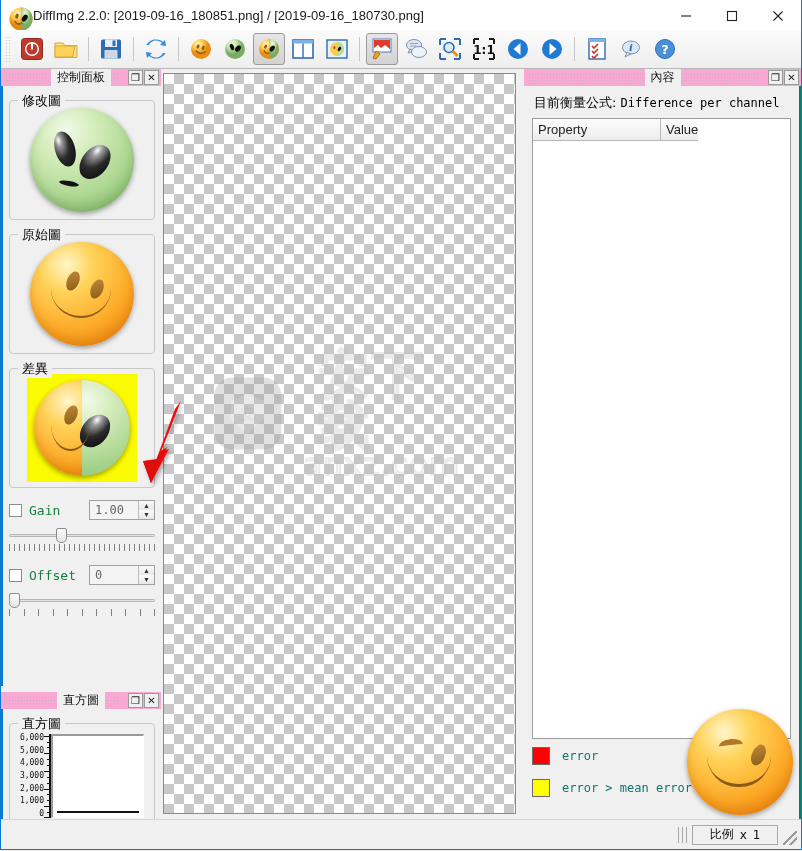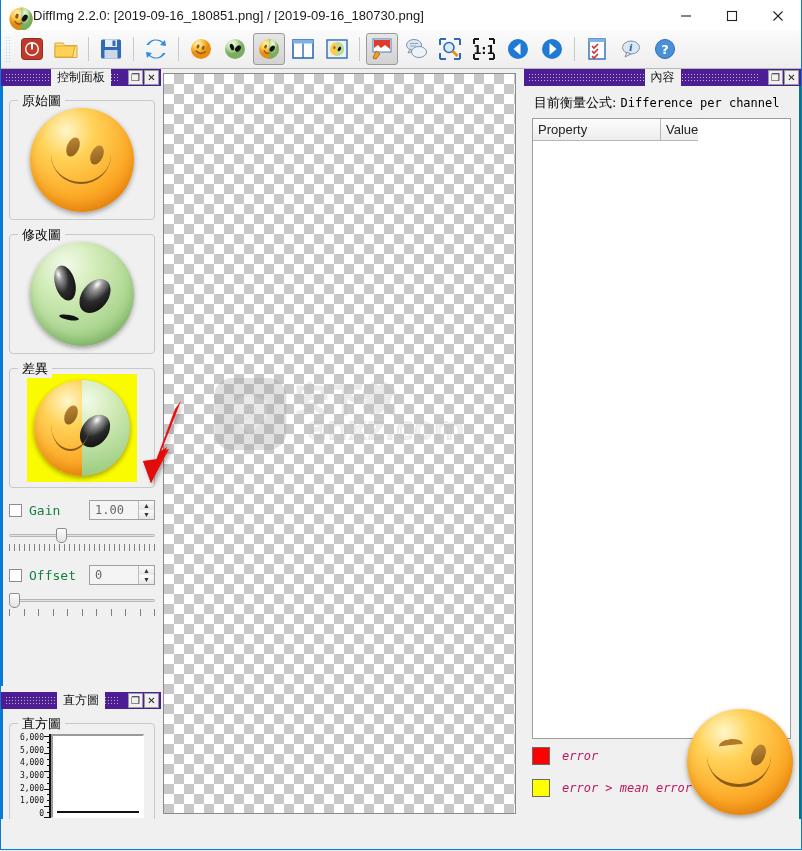--- a/index.html
+++ b/index.html
@@ -76,21 +76,21 @@
   
   .body {
     position: absolute; left: 0; right: 0; top: 70px; bottom: 30px;
     display: flex;
   }
   .dock-title {
     height: 17px;
     display: flex; justify-content: center;
     position: relative;
     font-size: 12px; color: #111;
-    background: #4c1d95;
+    background: #f9a8d4;
   }
   .dock-title .dots {
     position: absolute; left: 4px; right: 42px; top: 4px; height: 9px;
     background-image: radial-gradient(#b9b9b9 40%, transparent 42%);
     background-size: 3px 3px;
   }
   .dock-title .lbl {
     position: relative; z-index: 2; background: #f0f0f0; padding: 0 6px;
     font-family: "DejaVu Sans", sans-serif; font-size: 12px;
   }
@@ -234,22 +234,22 @@
     display:flex; align-items:center; justify-content:center;
   }
   .wm-shield {
     width: 34px; height: 40px; background: #bdbdbd;
     clip-path: polygon(50% 0%, 100% 18%, 100% 60%, 50% 100%, 0% 60%, 0% 18%);
     display:flex;align-items:center;justify-content:center;
     color:#9e9e9e; font-size: 15px; font-family:"DejaVu Sans",sans-serif;
   }
   .wm-text { display: flex; flex-direction: column; line-height: 1; }
   .wm-cn {
-    font-size: 32px; color: transparent; -webkit-text-stroke: 2px #bbbbbb;
-    font-family: "DejaVu Sans", sans-serif; letter-spacing: 2px; font-weight: bold;
+    font-size: 51px; color: transparent; -webkit-text-stroke: 2px #bbbbbb;
+    font-family: "DejaVu Sans", sans-serif; letter-spacing: 2px; font-weight: bold; margin-left: 28px;
   }
   .wm-en {
     font-size: 31px; color: transparent; -webkit-text-stroke: 2px #bbbbbb;
     font-family: "DejaVu Sans", sans-serif; letter-spacing: 1px; margin-top: -2px; margin-left: 12px;
   }
   .arrow-annot { position: absolute; left: 140px; top: 400px; pointer-events: none; }
 
   
   .right-panel { width: 277px; flex: none; display: flex; flex-direction: column; }
   .right-body {
@@ -273,21 +273,21 @@
     border-right: 1px solid #b7b7b7; border-bottom: 1px solid #b7b7b7;
     font-size: 13px; color: #222; display:flex; align-items:center; padding-left: 5px;
     font-family: "Liberation Sans", sans-serif;
   }
   .th.c1 { width: 128px; }
   .th.c2 { flex: 1; border-right: none; }
   .tbody { flex: 1; background: #fff; }
   .legend-note { font-size: 10.5px; color: #333; font-family: "DejaVu Sans", sans-serif; margin: 0 0 9px 2px;}
   .legend-row { display: flex; align-items: center; margin-bottom: 14px; }
   .swatch { width: 18px; height: 18px; border: 1px solid #6a6a6a; margin-right: 12px; flex:none; }
-  .legend-label { font-family: "DejaVu Sans Mono", monospace; font-size: 12px; color: #be185d; font-style: italic; }
+  .legend-label { font-family: "DejaVu Sans Mono", monospace; font-size: 12px; color: #0f766e; }
   .big-smiley { position: absolute; right: 6px; bottom: 4px; }
 
   
   .statusbar {
     position: absolute; left: 0; right: 0; bottom: 0; height: 30px;
     background: #f0f0f0; border-top: 1px solid #d6d6d6;
     display: flex; align-items: center; justify-content: flex-end;
     padding-right: 4px;
   }
   .status-grip { width: 10px; height: 16px; margin-right: 4px;
@@ -530,37 +530,37 @@
         <span class="lbl">控制面板</span>
         <div class="dock-btns">
           <div class="dock-btn">❐</div>
           <div class="dock-btn">✕</div>
         </div>
       </div>
 
       <div class="panel-body" style="flex:0 0 600px;">
 
         <div class="groupbox">
+          <span class="gb-title">修改圖</span>
+          <div class="thumb-wrap">
+            <div class="face alien" style="width:104px;height:104px;">
+              <div class="eye-black" style="left:24%;top:22%;width:20px;height:36px;transform:rotate(-16deg);"></div>
+              <div class="eye-black" style="left:50%;top:34%;width:26px;height:38px;transform:rotate(38deg);"></div>
+              <div style="position:absolute;left:28%;top:70%;width:20px;height:5px;background:#111;border-radius:50%;transform:rotate(10deg);"></div>
+            </div>
+          </div>
+        </div>
+
+        <div class="groupbox">
           <span class="gb-title">原始圖</span>
           <div class="thumb-wrap">
             <div class="face smiley" style="width:104px;height:104px;">
               <div class="eye-brown" style="left:36%;top:28%;width:12px;height:20px;"></div>
               <div class="eye-brown" style="left:59%;top:36%;width:12px;height:20px;"></div>
               <div class="mouth-arc" style="left:20%;top:45%;width:58%;height:28%;"></div>
-            </div>
-          </div>
-        </div>
-
-        <div class="groupbox">
-          <span class="gb-title">修改圖</span>
-          <div class="thumb-wrap">
-            <div class="face alien" style="width:104px;height:104px;">
-              <div class="eye-black" style="left:24%;top:22%;width:20px;height:36px;transform:rotate(-16deg);"></div>
-              <div class="eye-black" style="left:50%;top:34%;width:26px;height:38px;transform:rotate(38deg);"></div>
-              <div style="position:absolute;left:28%;top:70%;width:20px;height:5px;background:#111;border-radius:50%;transform:rotate(10deg);"></div>
             </div>
           </div>
         </div>
 
         <div class="groupbox">
           <span class="gb-title">差異</span>
           <div class="thumb-wrap" style="padding:6px;">
             <div class="diff-thumb-bg" style="width:110px;height:108px;display:flex;align-items:center;justify-content:center;">
               <div style="position:relative;width:96px;height:96px;">
                 <div class="face smiley" style="position:absolute;inset:0;"></div>
@@ -770,13 +770,22 @@
           <feDropShadow dx="2" dy="2" stdDeviation="2" flood-color="#000" flood-opacity=".35"></feDropShadow>
         </filter>
       </defs>
       <g filter="url(#sh)">
         <path d="M40 2 L20 52 L28 50 L10 84 L2 62 L14 64 L34 10 z" fill="#ee1111"></path>
         <path d="M40 2 L16 60 L2 62 L10 84 L26 48 L20 52 z" fill="#e00808"></path>
       </g>
     </svg>
   </div>
 
+  <div class="statusbar">
+    <div class="status-grip"></div>
+    <div class="status-cell">
+      <span>比例</span>
+      <span>x</span>
+      <span>1</span>
+    </div>
+    <div class="resize-grip"></div>
+  </div>
 </div>
 
 </body></html>

